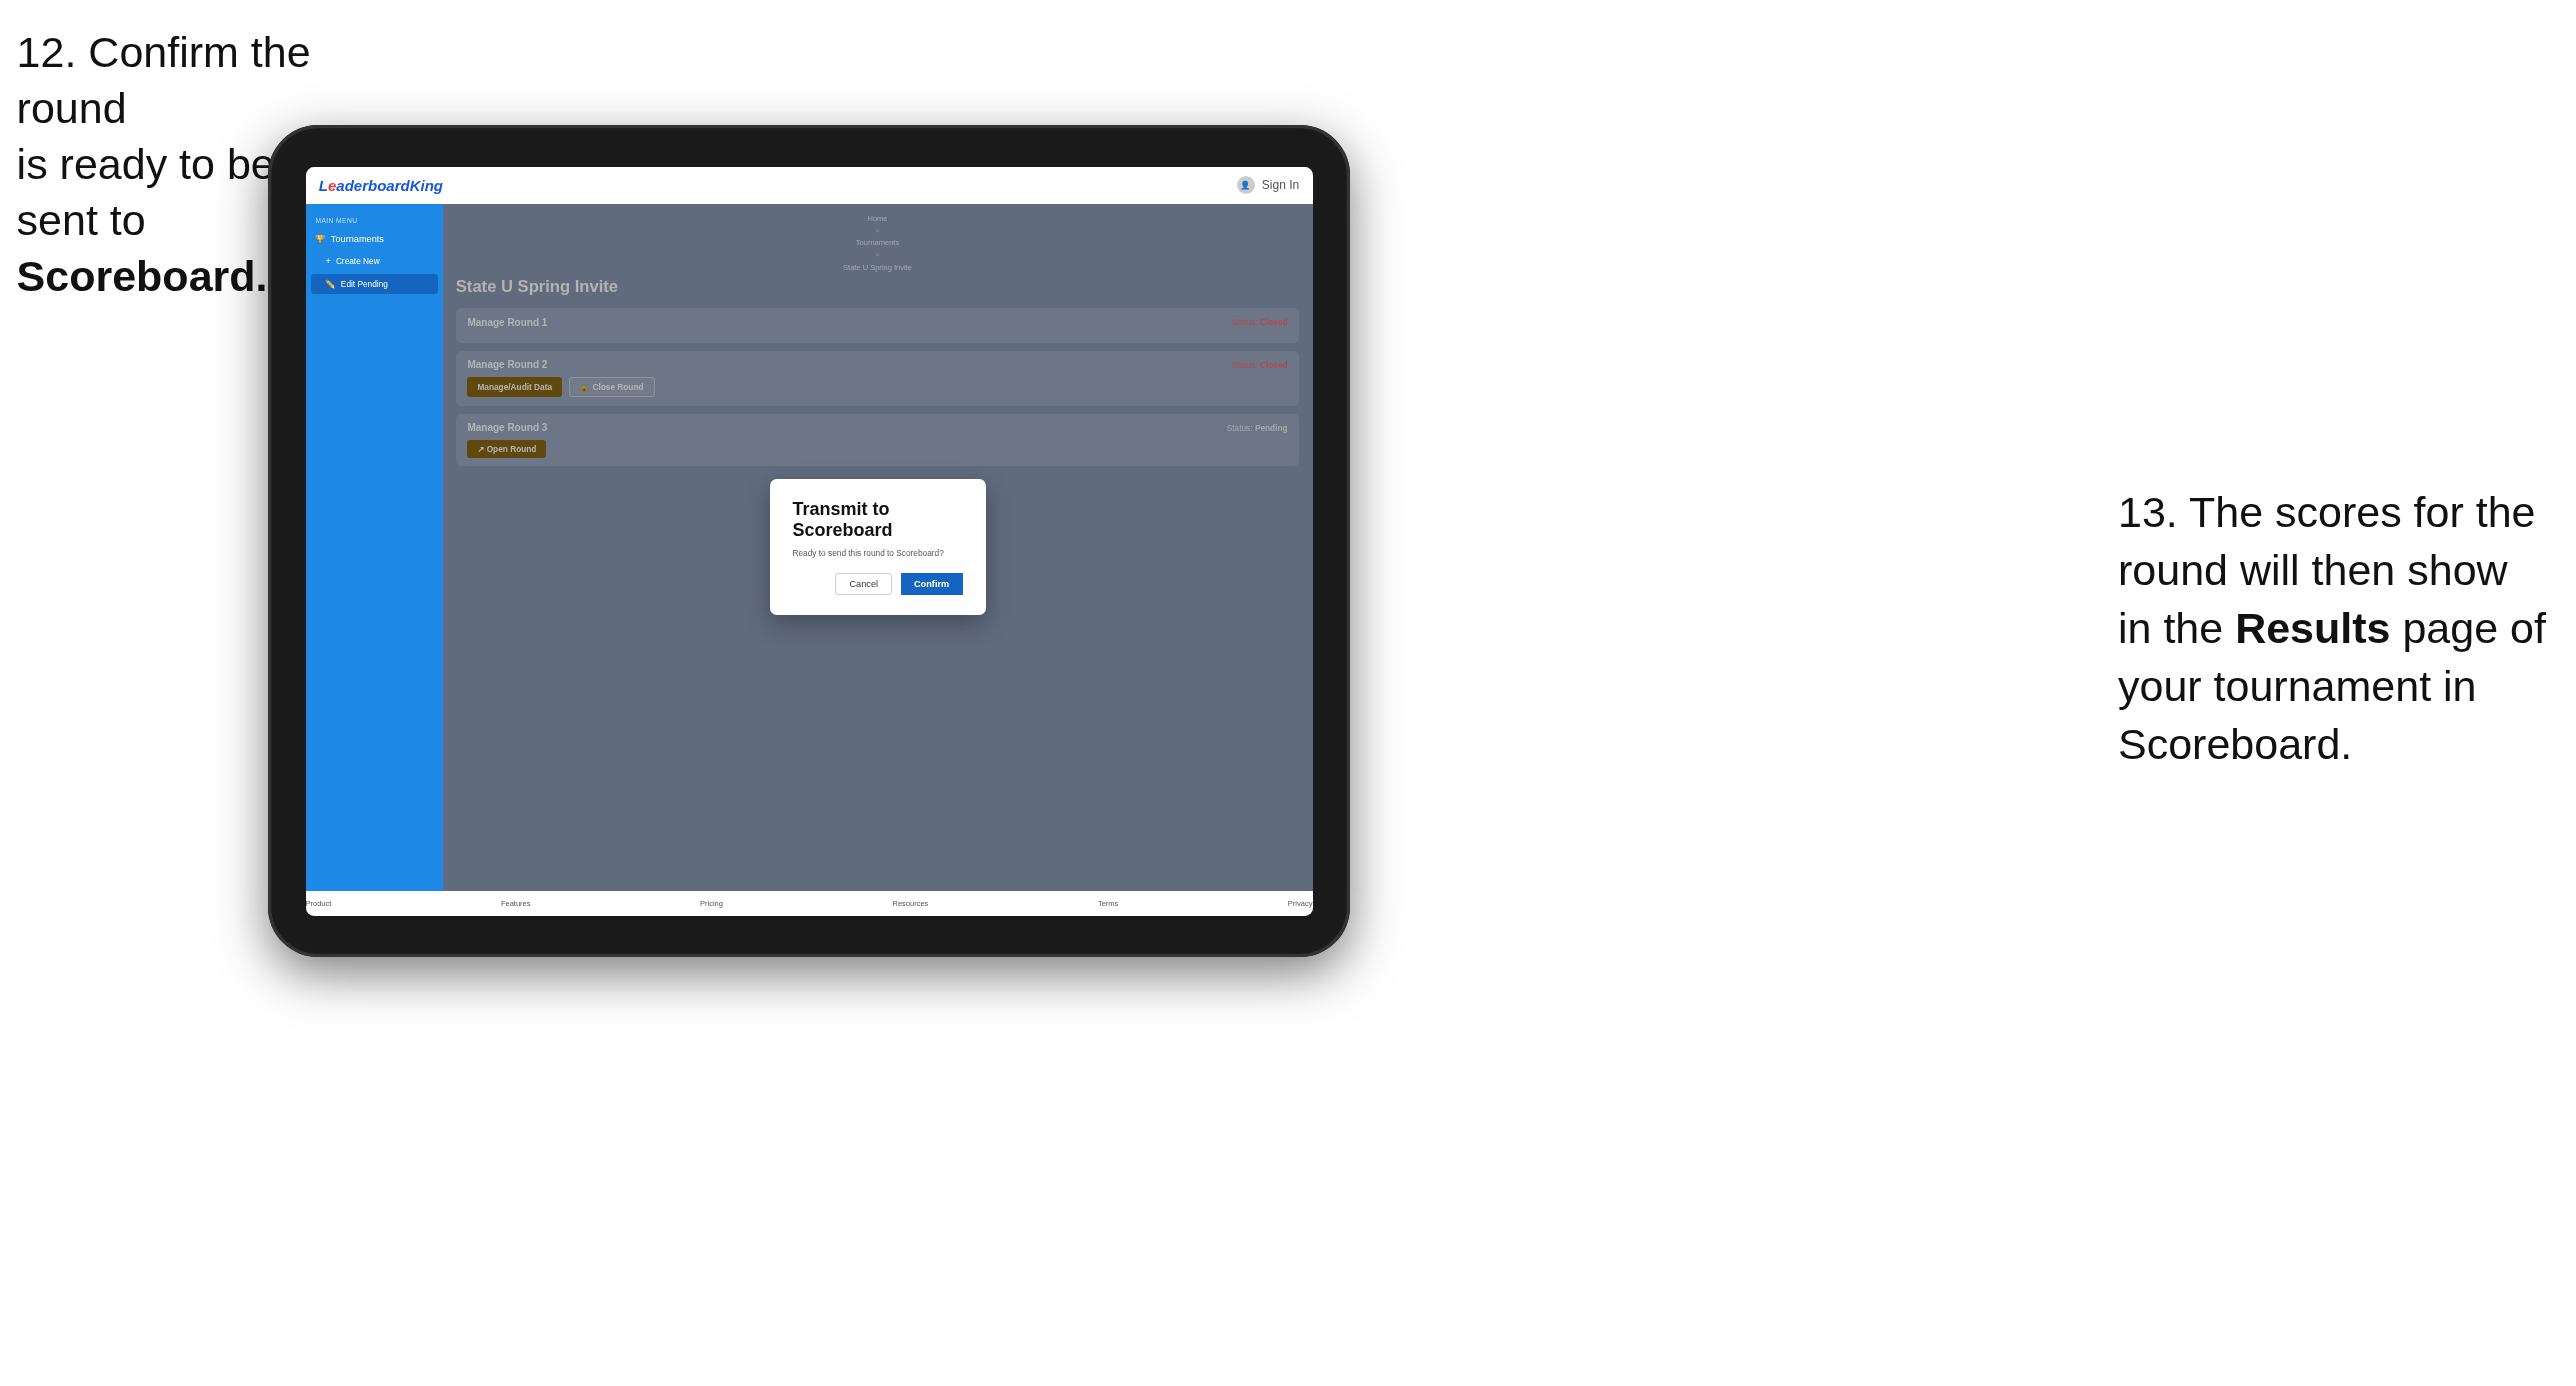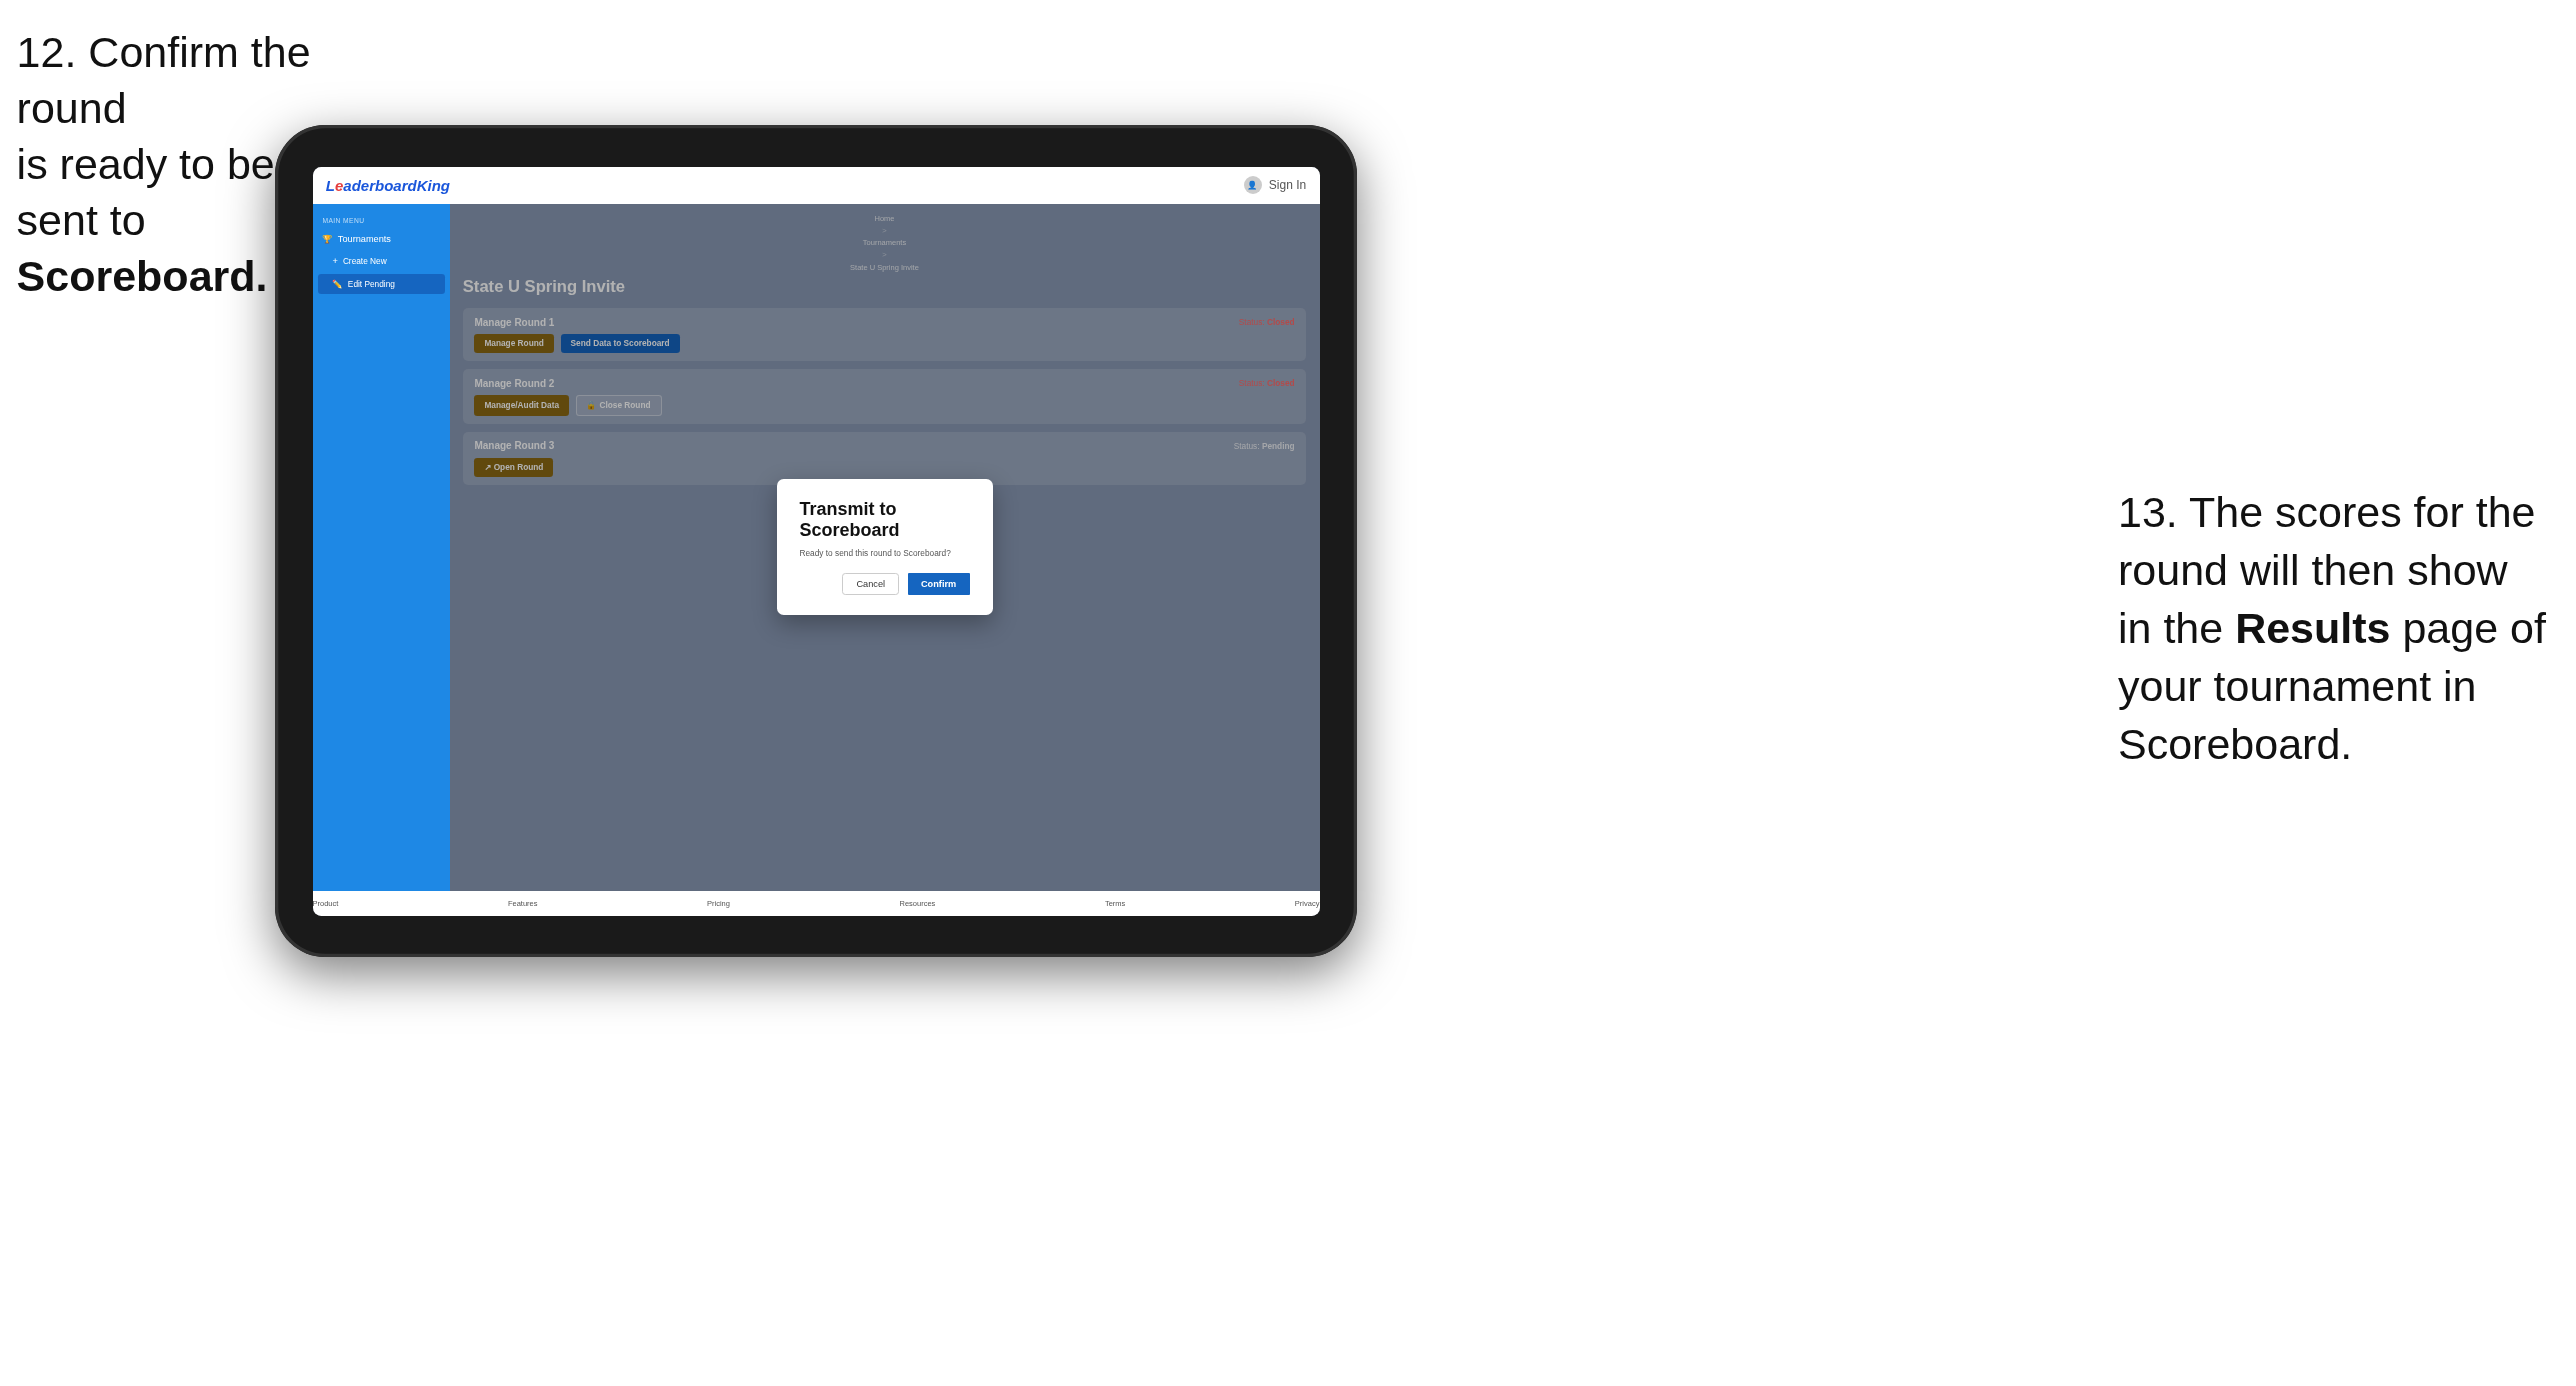--- a/index.html
+++ b/index.html
@@ -47,21 +47,21 @@
       left: 0;
       width: 2576px;
       height: 1386px;
       pointer-events: none;
     }
 
     
     .tablet-frame {
       position: absolute;
       top: 125px;
-      left: 275px;
+      left: 268px;
       width: 1082px;
       height: 832px;
       background: #1a1a1a;
       border-radius: 50px;
       box-shadow: 0 16.6px 50px rgba(0,0,0,0.5), inset 0 0 0 3.3px #333;
       display: flex;
       align-items: center;
       justify-content: center;
     }
 
@@ -412,24 +412,20 @@
 
           <div class="page-title">State U Spring Invite</div>
 
           <div class="round-card">
             <div class="round-header">
               <span class="round-title">Manage Round 1</span>
               <span class="status-badge status-closed">
                 Status: <strong>Closed</strong>
               </span>
             </div>
-            <div class="round-actions">
-              <button class="btn btn-brown">Manage Round</button>
-              <button class="btn btn-blue">Send Data to Scoreboard</button>
-            </div>
           </div>
 
           <div class="round-card">
             <div class="round-header">
               <span class="round-title">Manage Round 2</span>
               <span class="status-badge status-open">
                 Status: <strong>Closed</strong>
               </span>
             </div>
             <div class="round-actions">

